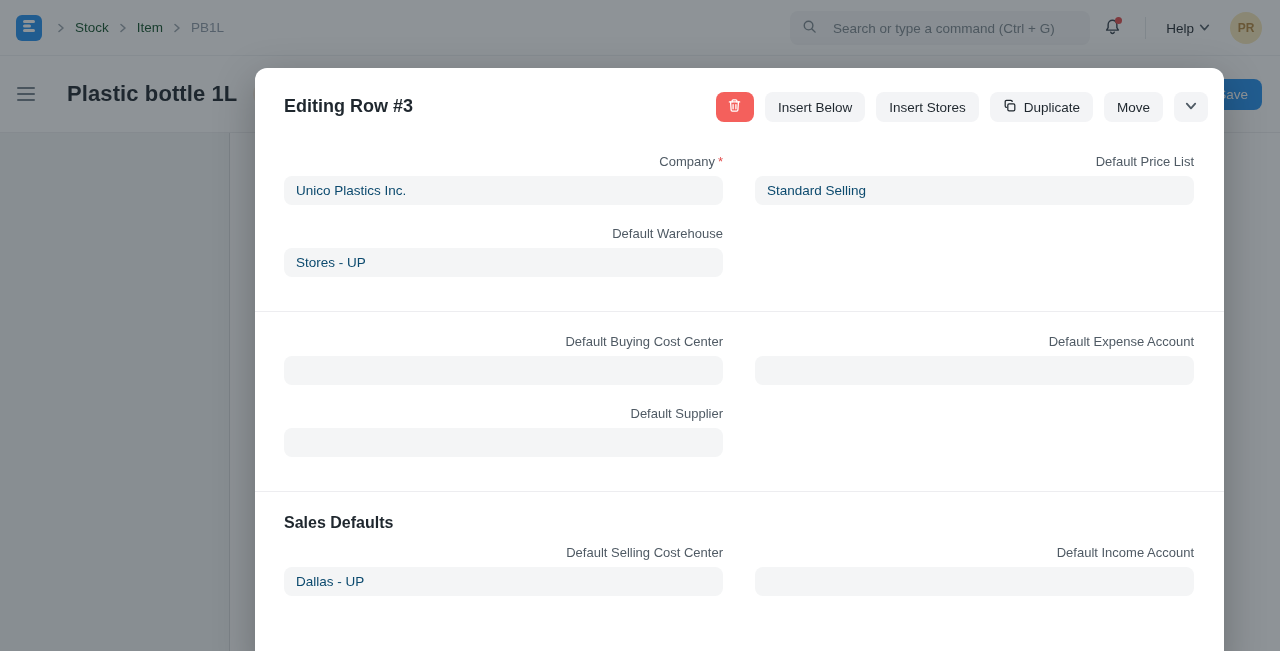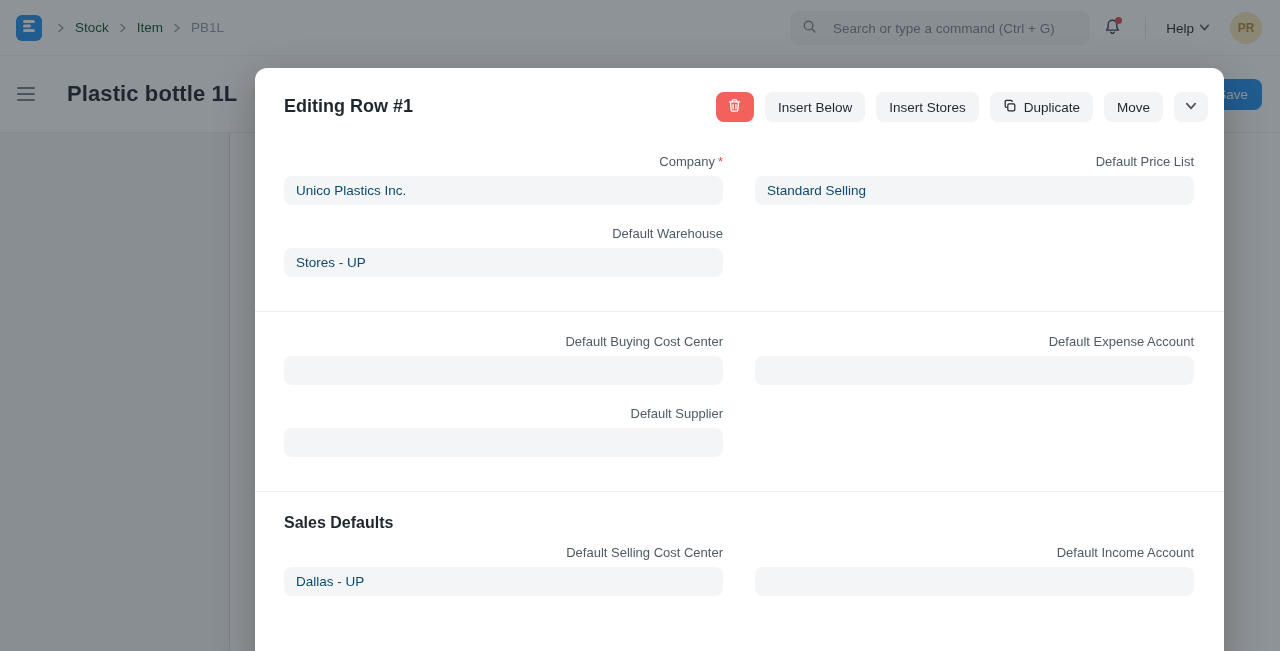--- a/index.html
+++ b/index.html
@@ -253,21 +253,21 @@
   <div class="page-body">
     <aside class="form-sidebar"></aside>
     <main class="form-main"></main>
   </div>
 </div>
 
 <div class="backdrop"></div>
 
 <div class="modal">
   <div class="modal-header">
-    <h2 class="modal-title">Editing Row #1</h2>
+    <h2 class="modal-title">Editing Row #3</h2>
     <div class="modal-actions">
       <button class="btn btn-danger">
         <span>
           <svg width="15" height="15" viewBox="0 0 16 16" fill="none" stroke="#fff" stroke-width="1.4" stroke-linecap="round" stroke-linejoin="round">
             <path d="M2.5 4.2h11"></path>
             <path d="M5.5 4.2V3a1 1 0 0 1 1-1h3a1 1 0 0 1 1 1v1.2"></path>
             <path d="M3.8 4.2l.6 8.6a1.2 1.2 0 0 0 1.2 1.1h4.8a1.2 1.2 0 0 0 1.2-1.1l.6-8.6"></path>
             <path d="M6.5 7v4.5M9.5 7v4.5"></path>
           </svg>
         </span>

